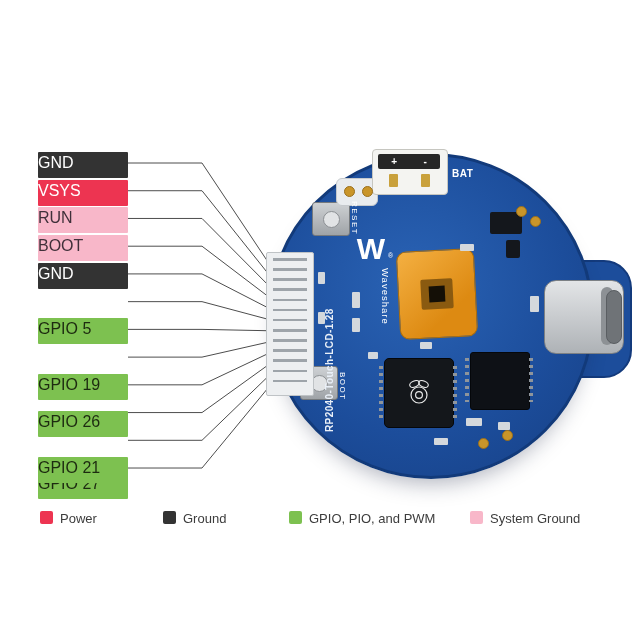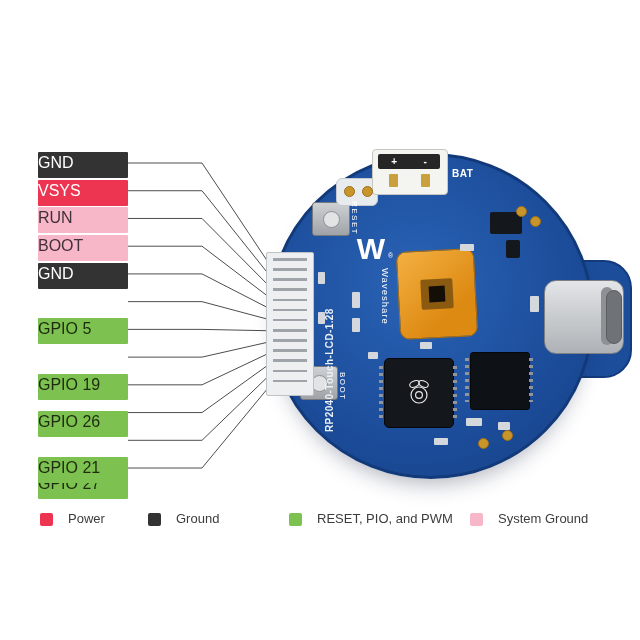--- a/index.html
+++ b/index.html
@@ -69,21 +69,21 @@
   .pad-plate{left:336px;top:178px;width:40px;height:26px;background:#e9ecef;
              border:1px solid #c5c9cd;border-radius:6px;}
   .gold{width:9px;height:9px;border-radius:50%;background:#c9952a;border:1px solid #9a6f1c;z-index:4;}
   
   .usb-shell{left:544px;top:280px;width:78px;height:72px;border-radius:12px;z-index:3;
              background:linear-gradient(#e3e5e7,#aeb2b6);border:1px solid #7c8084;}
   .usb-band{position:absolute;left:56px;top:6px;width:12px;height:58px;border-radius:6px;background:#8d9195;}
   .usb-open{left:606px;top:290px;width:14px;height:52px;border-radius:8px;background:#6f7377;
             border:1px solid #5a5e62;z-index:4;}
   
-  .legend-item{position:absolute;top:511px;display:flex;align-items:flex-end;gap:15px;z-index:6;}
+  .legend-item{position:absolute;top:511px;display:flex;align-items:flex-start;gap:7px;z-index:6;}
   .swatch{width:13px;height:13px;border-radius:2px;display:inline-block;}
   .legend-label{font-size:13px;color:#3c3c3c;}
 </style>
 </head>
 <body>
 
 <div class="stage">
 
 
   <svg id="wires" width="640" height="640">
@@ -189,26 +189,26 @@
 
   <div class="cmp usb-shell">
     <div class="usb-band"></div>
   </div>
   <div class="cmp usb-open"></div>
 
   <div class="legend-item" style="left:40px">
     <span class="swatch" style="background: rgb(237, 52, 81);"></span>
     <span class="legend-label">Power</span>
   </div>
-  <div class="legend-item" style="left:148px">
+  <div class="legend-item" style="left:163px">
     <span class="swatch" style="background: rgb(51, 51, 51);"></span>
     <span class="legend-label">Ground</span>
   </div>
   <div class="legend-item" style="left:289px">
     <span class="swatch" style="background: rgb(125, 193, 80);"></span>
-    <span class="legend-label">RESET, PIO, and PWM</span>
+    <span class="legend-label">GPIO, PIO, and PWM</span>
   </div>
   <div class="legend-item" style="left:470px">
     <span class="swatch" style="background: rgb(248, 183, 201);"></span>
     <span class="legend-label">System Ground</span>
   </div>
 
 </div>
 
 </body></html>

